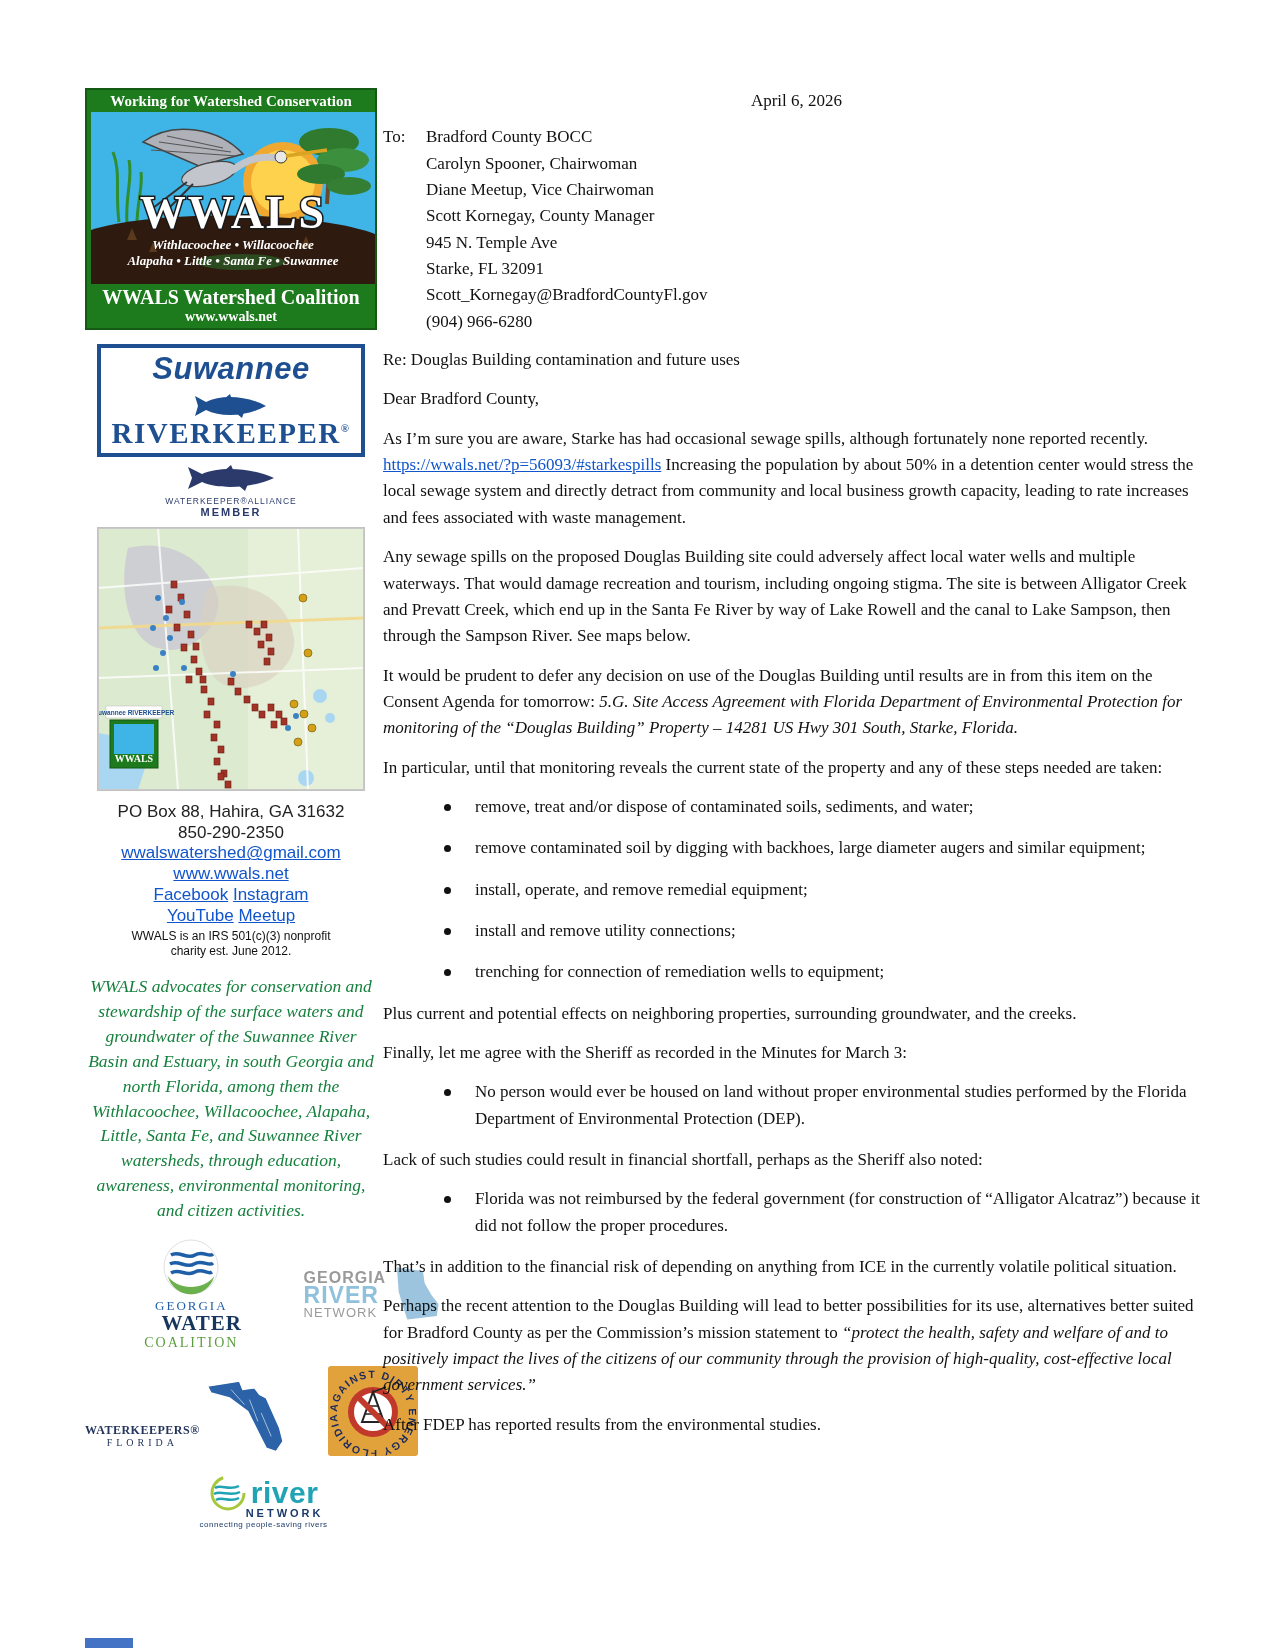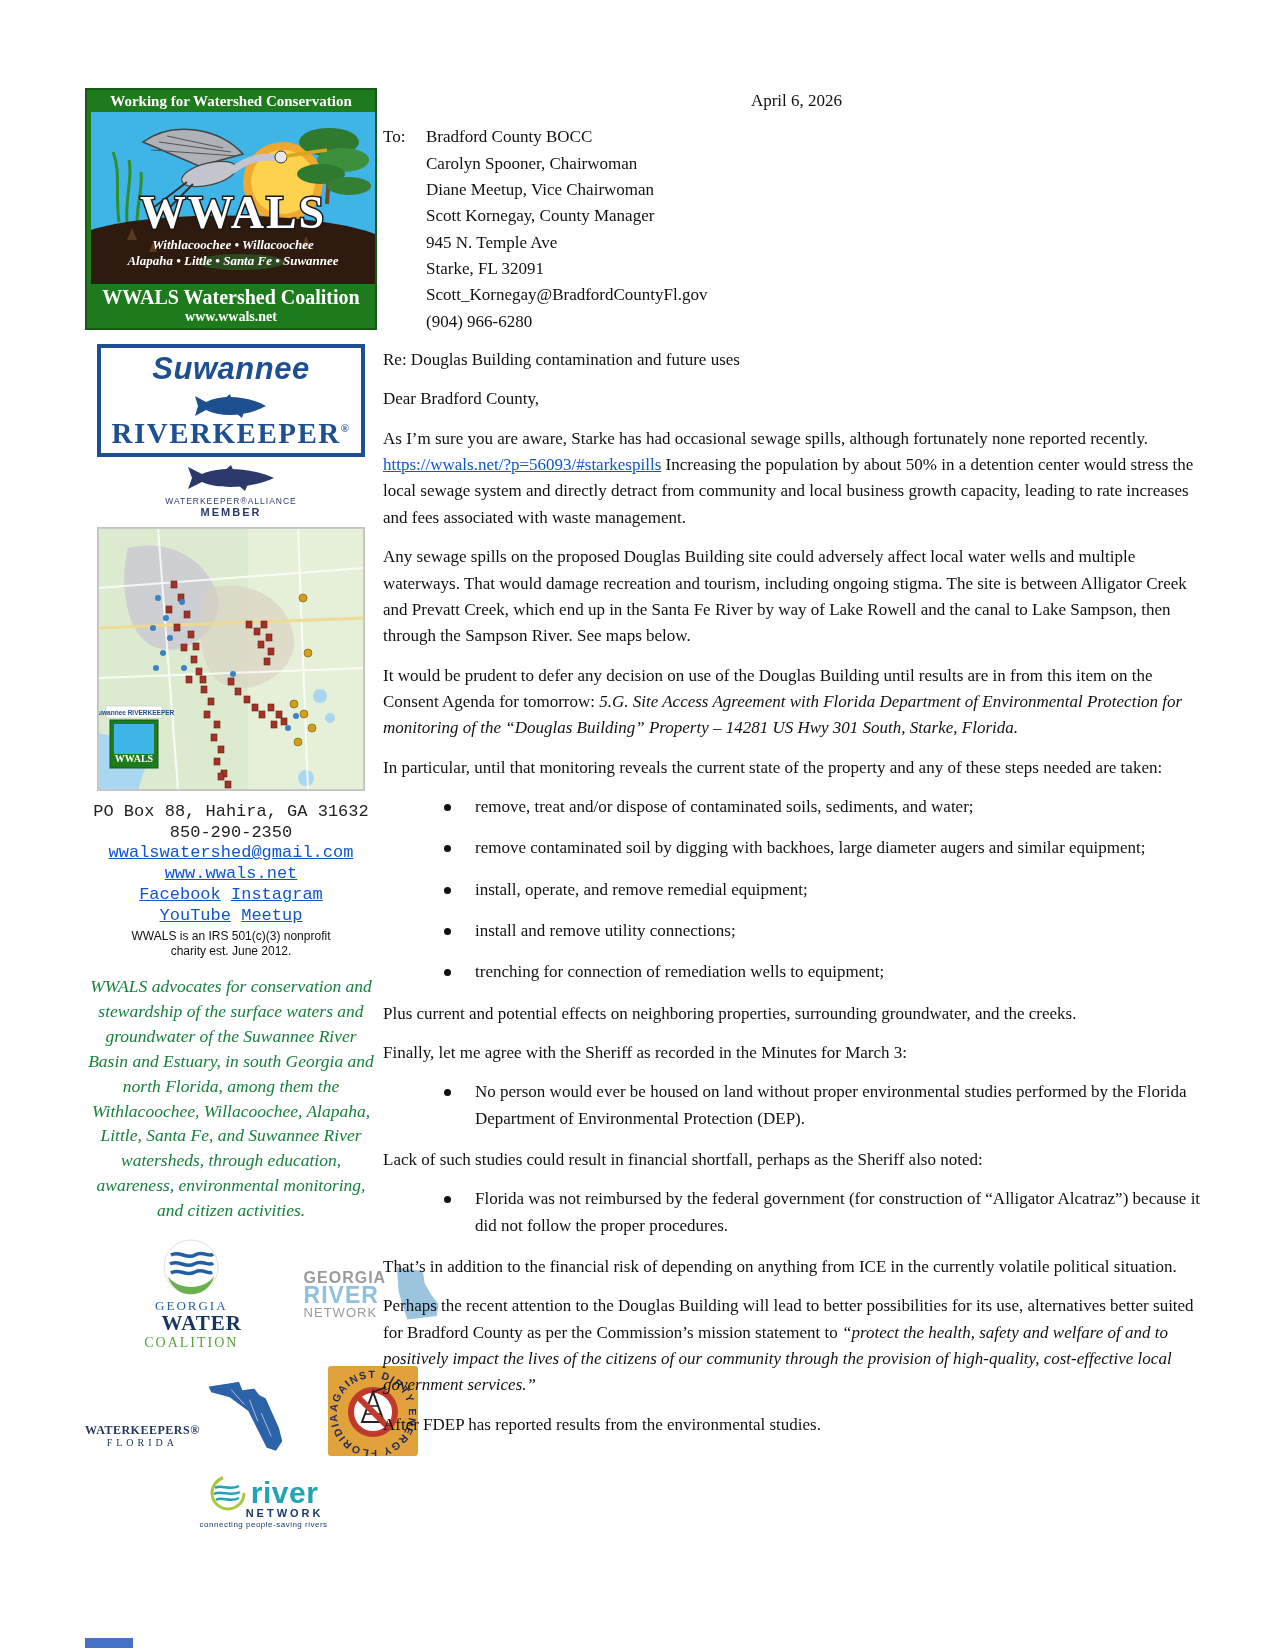--- a/index.html
+++ b/index.html
@@ -29,21 +29,21 @@
              font-size:29px; letter-spacing:1.5px; line-height:1; }
   .rk-name sup { font-size:11px; }
 
   .member { margin-top:7px; text-align:center; color:#2b3a6b;
             font-family:"Liberation Sans", sans-serif; }
   .member .m1 { font-size:8.5px; letter-spacing:1px; }
   .member .m2 { font-size:11px; font-weight:bold; letter-spacing:2px; }
 
   .map-wrap { margin-top:9px; border:1px solid #c2c2c2; line-height:0; }
 
-  .contact { margin-top:11px; text-align:center; font-family:Liberation Mono, monospace;
+  .contact { margin-top:11px; text-align:center; font-family:Liberation Sans, sans-serif;
              font-size:17px; line-height:1.22; color:#222; }
   .contact a { color:#1155cc; text-decoration:underline; }
   .nonprofit { margin-top:3px; text-align:center; font-family:"Liberation Sans", sans-serif;
                font-size:12px; line-height:1.25; color:#111; width:292px; }
   .mission { margin-top:15px; width:292px; text-align:center; font-style:italic;
              font-size:17.5px; line-height:1.42; color:#15803d; }
 
   .partners { margin-top:16px; width:292px; display:grid;
               grid-template-columns:1fr 1fr; gap:16px 6px;
               align-items:center; justify-items:center; }

